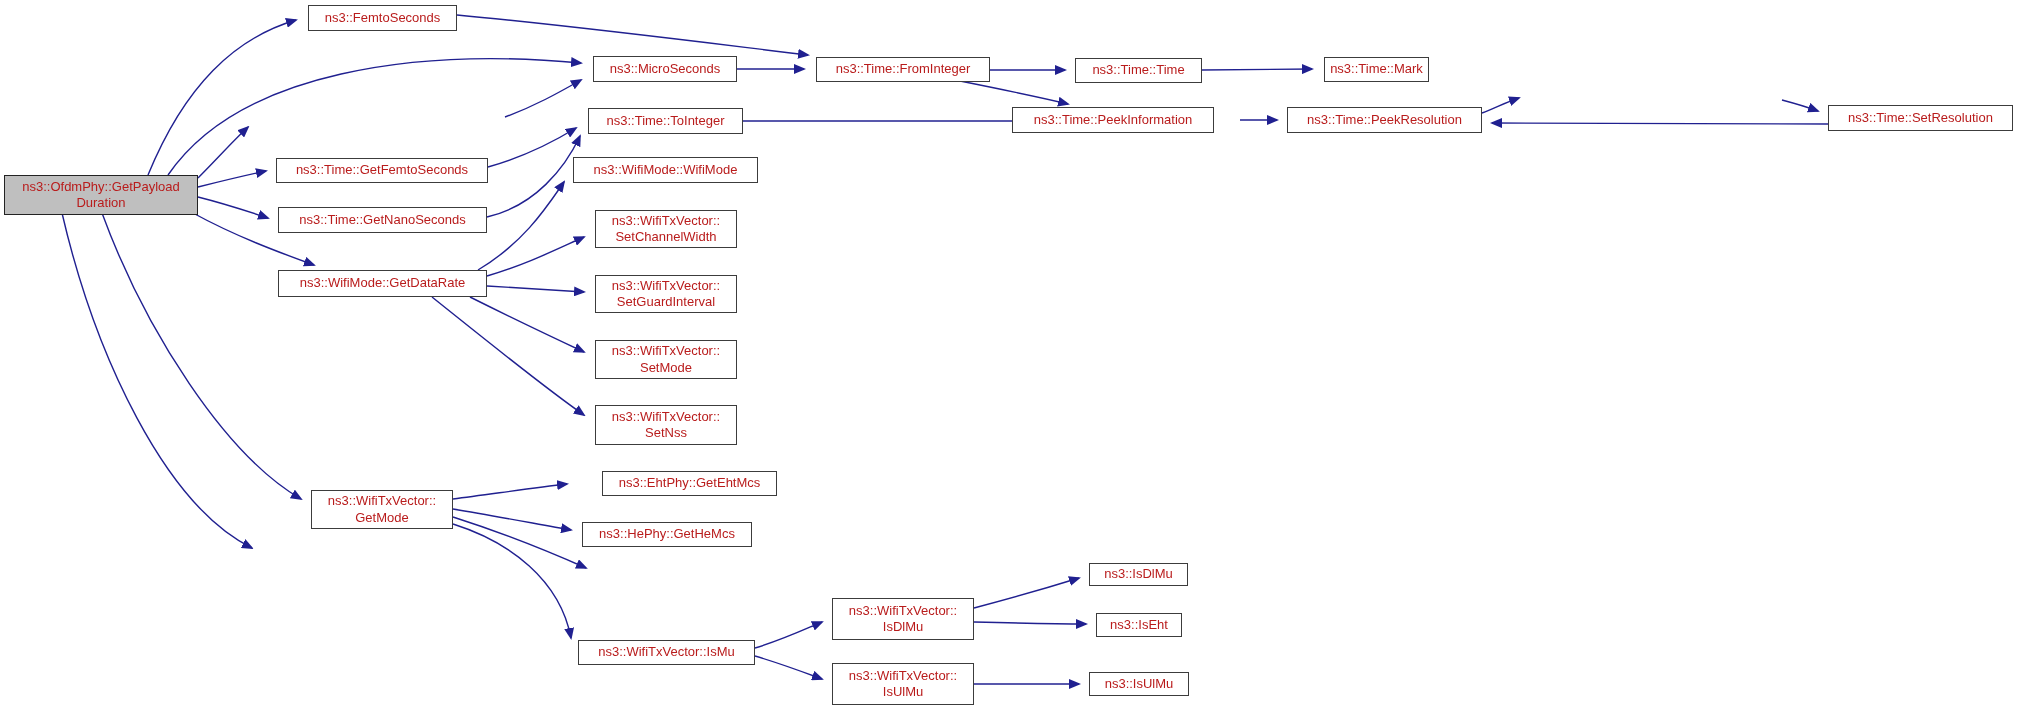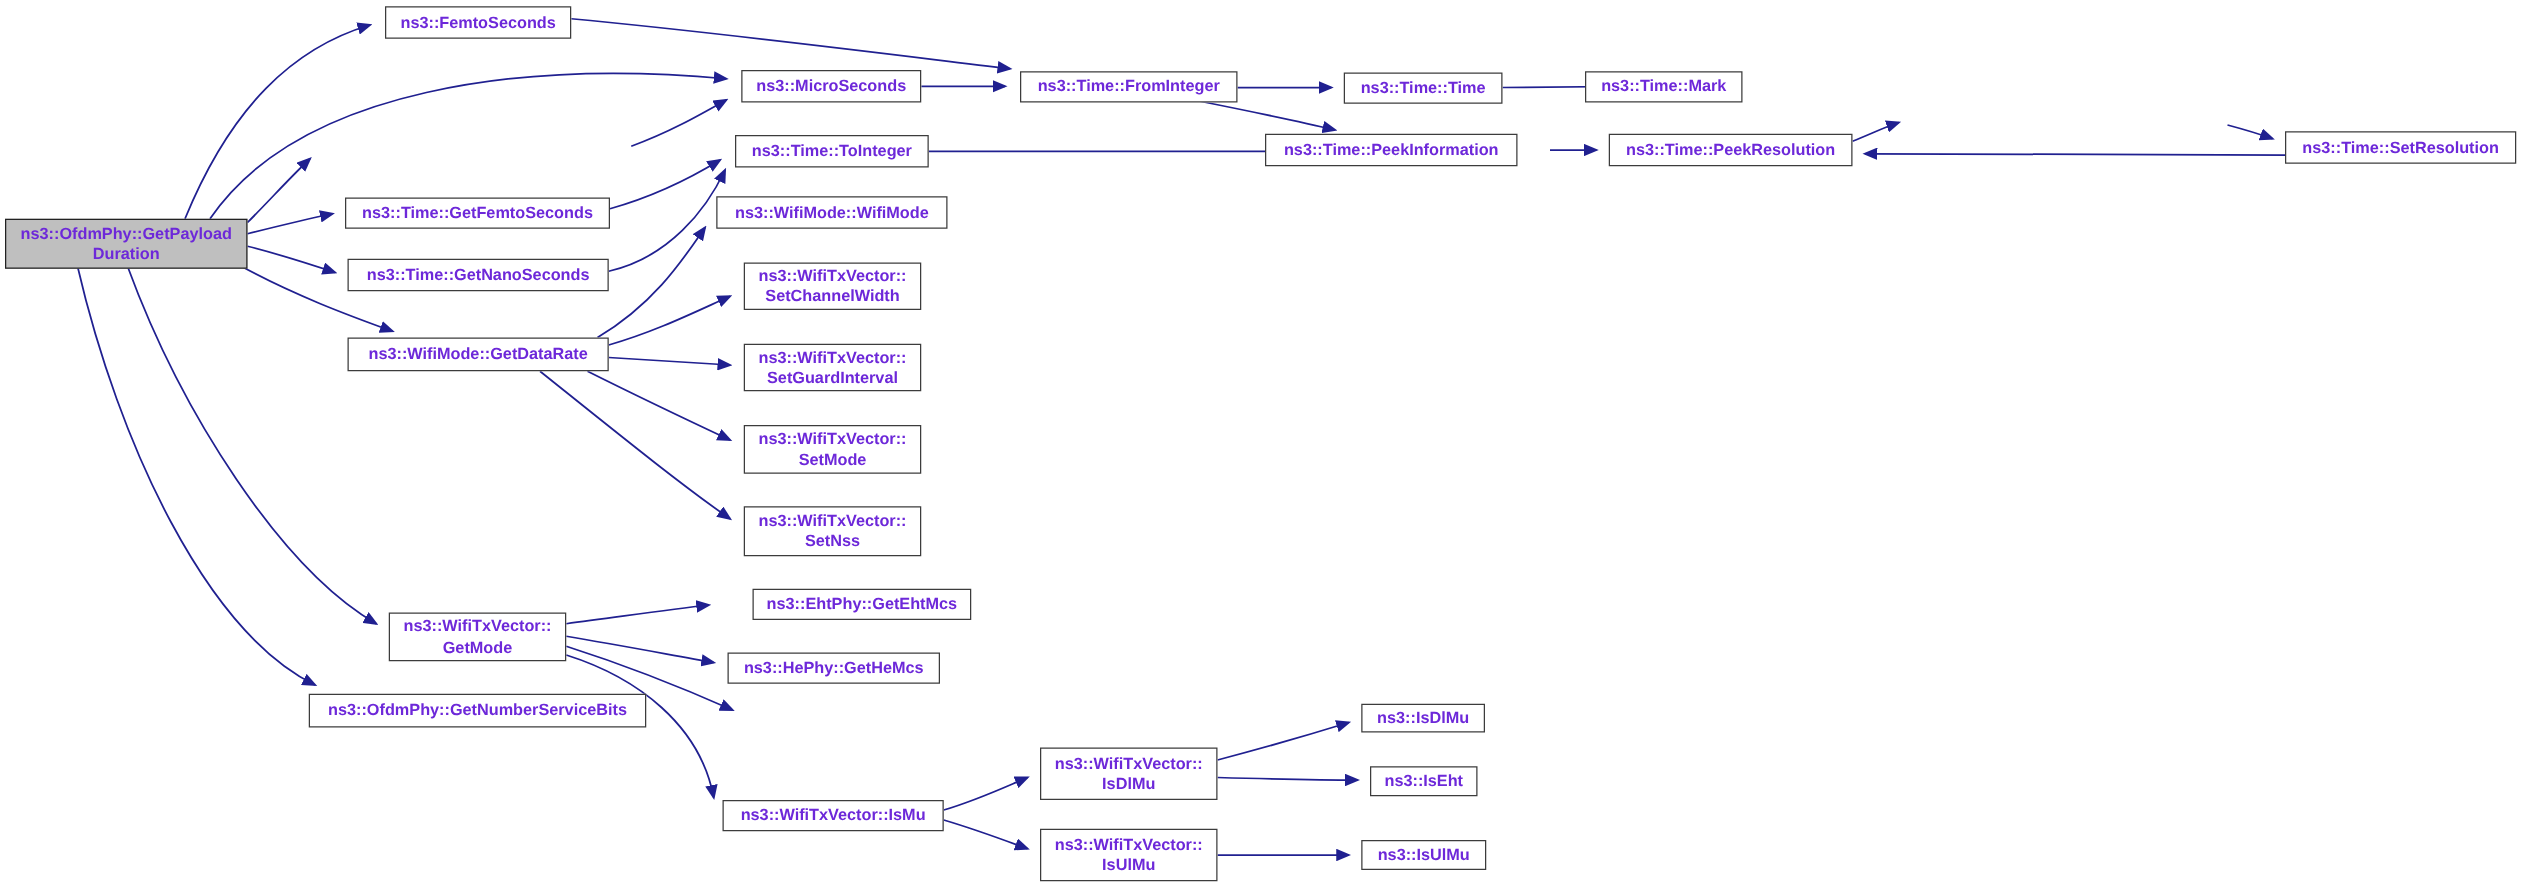--- a/index.html
+++ b/index.html
@@ -5,21 +5,21 @@
   html,body{margin:0;padding:0;background:#ffffff;}
   .canvas{
     position:relative;width:2017px;height:710px;background:#ffffff;overflow:hidden;
     font-family:"Liberation Sans", sans-serif;
   }
   svg.edges{position:absolute;left:0;top:0;pointer-events:none;}
   .node{
     position:absolute;box-sizing:border-box;background:#ffffff;
     border:1px solid #3c3c3c;display:flex;flex-direction:column;
     align-items:center;justify-content:center;text-align:center;
-    font-size:13px;line-height:1.25;color:#6d28d9;white-space:nowrap;cursor:pointer;font-weight:bold;
+    font-size:13px;line-height:1.25;color:#b91c1c;white-space:nowrap;cursor:pointer;
   }
   .node span{display:block;}
   .node.main{background:#bfbfbf;border-color:#222222;}
 </style>
 </head>
 <body>
 
 <div class="canvas">
 
   <svg class="edges" width="2017" height="710" viewBox="0 0 2017 710">
@@ -81,21 +81,21 @@
   </div>
 
   <div class="node" style="left:816px;top:57px;width:174px;height:25px">
     <span>ns3::Time::FromInteger</span>
   </div>
 
   <div class="node" style="left:1075px;top:58px;width:127px;height:25px">
     <span>ns3::Time::Time</span>
   </div>
 
-  <div class="node" style="left:1268px;top:57px;width:126px;height:25px">
+  <div class="node" style="left:1324px;top:57px;width:105px;height:25px">
     <span>ns3::Time::Mark</span>
   </div>
 
 
   <div class="node" style="left:588px;top:108px;width:155px;height:26px">
     <span>ns3::Time::ToInteger</span>
   </div>
 
   <div class="node" style="left:1012px;top:107px;width:202px;height:26px">
     <span>ns3::Time::PeekInformation</span>
@@ -144,23 +144,20 @@
 
   <div class="node" style="left:278px;top:270px;width:209px;height:27px">
     <span>ns3::WifiMode::GetDataRate</span>
   </div>
 
   <div class="node" style="left:311px;top:490px;width:142px;height:39px">
     <span>ns3::WifiTxVector::</span>
     <span>GetMode</span>
   </div>
 
-  <div class="node" style="left:247px;top:555px;width:270px;height:27px">
-    <span>ns3::OfdmPhy::GetNumberServiceBits</span>
-  </div>
 
   <div class="node" style="left:602px;top:471px;width:175px;height:25px">
     <span>ns3::EhtPhy::GetEhtMcs</span>
   </div>
 
   <div class="node" style="left:582px;top:522px;width:170px;height:25px">
     <span>ns3::HePhy::GetHeMcs</span>
   </div>
 
 

